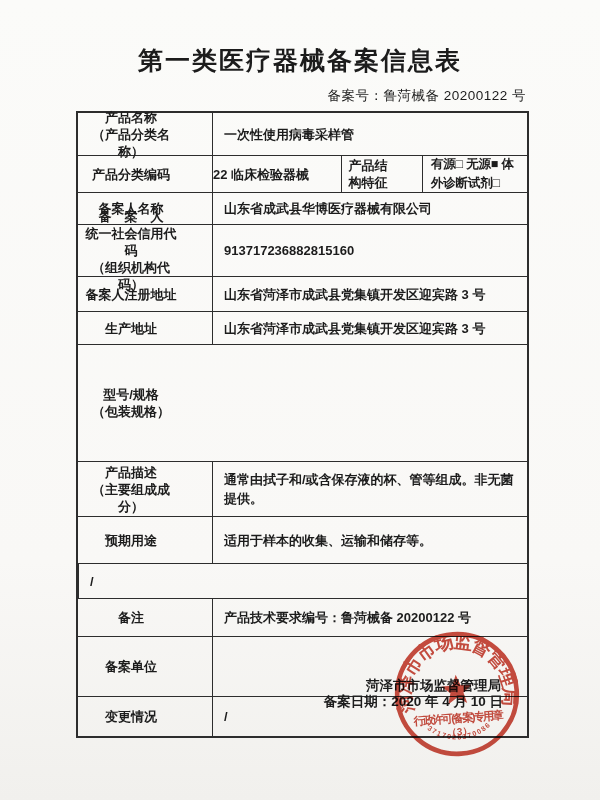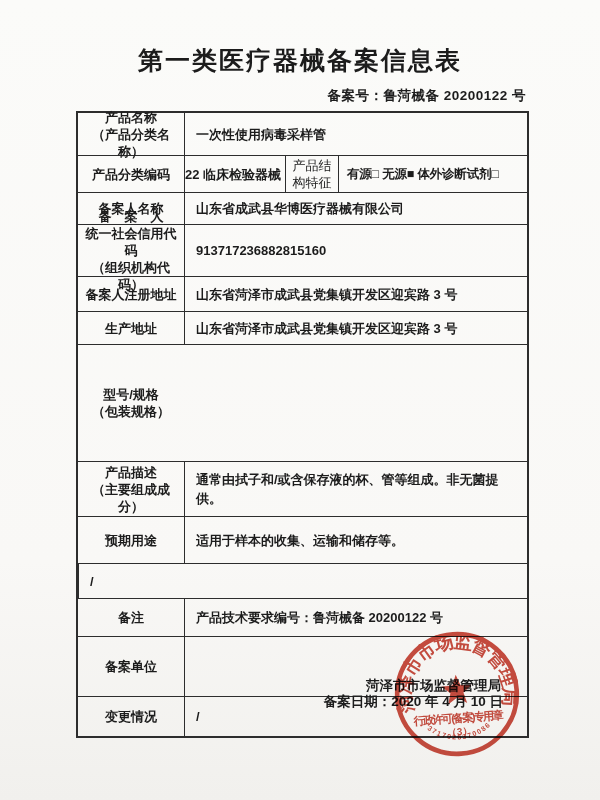--- a/index.html
+++ b/index.html
@@ -9,43 +9,43 @@
     font-family:"Liberation Sans",sans-serif;
     color:#1c1c1c;
     -webkit-font-smoothing:antialiased;
   }
   .page-title{
     position:absolute;top:44px;left:0;width:600px;
     text-align:center;font-size:25px;font-weight:700;letter-spacing:2px;
   }
   .filing-no{
     position:absolute;top:87px;right:74px;
-    font-size:13.5px;font-weight:700;letter-spacing:.5px;
+    font-size:13.5px;font-weight:400;letter-spacing:.5px;
   }
   .doc-table{
     position:absolute;left:76px;top:111px;width:453px;
     border:2px solid #2d2d2d;box-sizing:border-box;
     font-size:13px;font-weight:600;
   }
-  .t-row{display:flex;border-top:1.5px solid #2d2d2d;box-sizing:border-box;}
+  .t-row{display:flex;border-top:1.5px solid #2d2d2d;box-sizing:border-box;gap:28px;}
   .t-row:first-child{border-top:none;}
   .t-label{
     width:106px;flex:0 0 106px;display:flex;align-items:center;justify-content:center;
     text-align:center;white-space:pre-line;font-weight:700;line-height:17px;
     box-sizing:border-box;padding:2px 2px;
   }
   .t-cell{
     border-left:1.5px solid #2d2d2d;box-sizing:border-box;
     display:flex;align-items:center;padding:3px 11px;line-height:19px;
   }
   .t-value{flex:1;}
   .cell-class{flex:0 0 101px;padding:3px 0;line-height:17px;}
   .cell-structlabel{
     flex:0 0 53px;justify-content:center;text-align:center;
-    padding:2px 0;line-height:17px;white-space:pre-line;font-weight:400;
+    padding:2px 0;line-height:17px;white-space:pre-line;font-weight:700;
   }
   .cell-checks{flex:1;font-size:12.5px;letter-spacing:-.2px;padding:3px 8px;}
   .h1{height:42px}.h2{height:37px}.h3{height:32px}.h4{height:52px}
   .h5{height:35px}.h6{height:33px}.h7{height:117px}.h8{height:55px}
   .h9{height:47px}.h10{height:35px}.h11{height:38px}.h12{height:60px}.h13{height:40px}
   .authority-line{
     position:absolute;top:564px;right:26px;
     font-size:13.5px;font-weight:700;white-space:nowrap;
   }
   .date-line{

